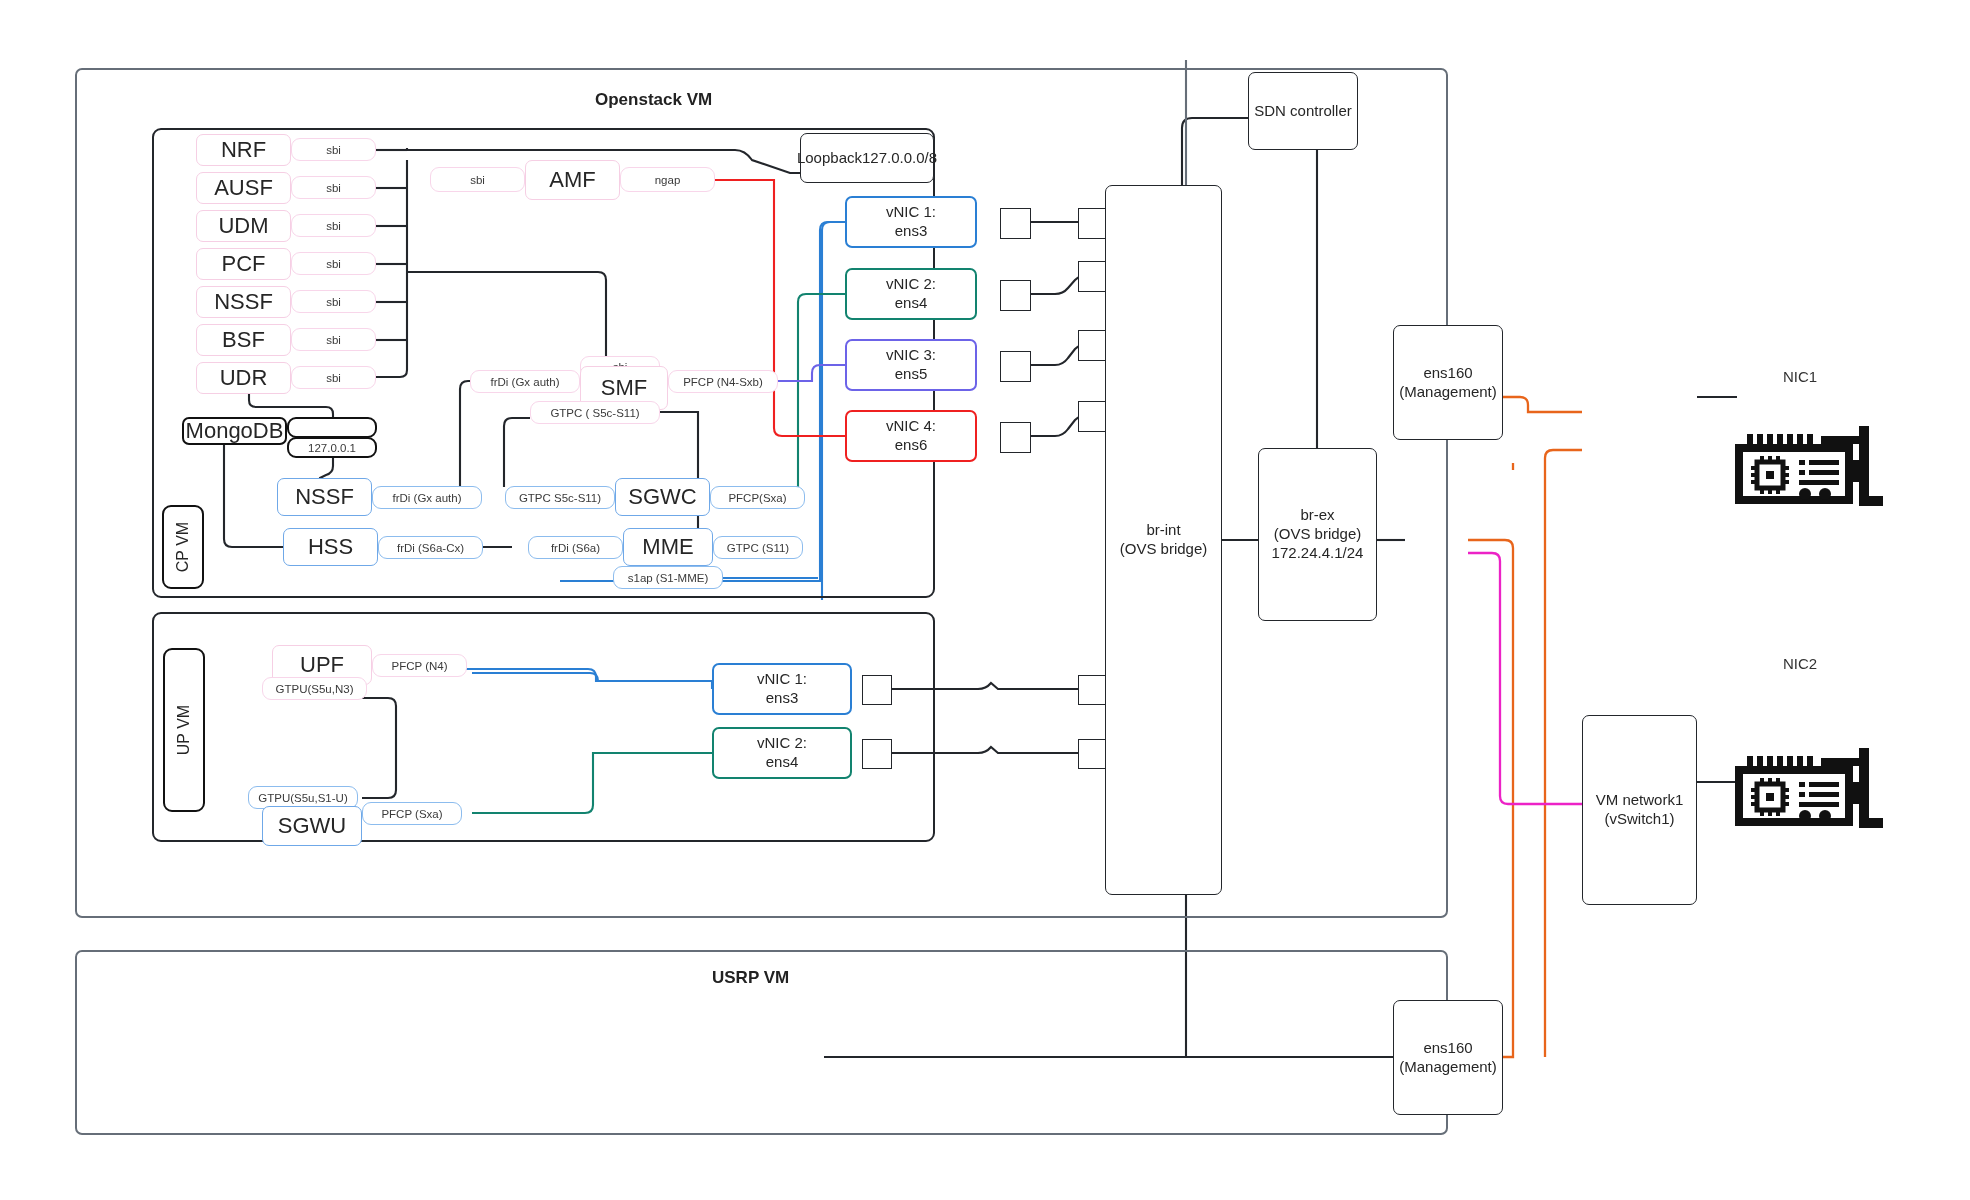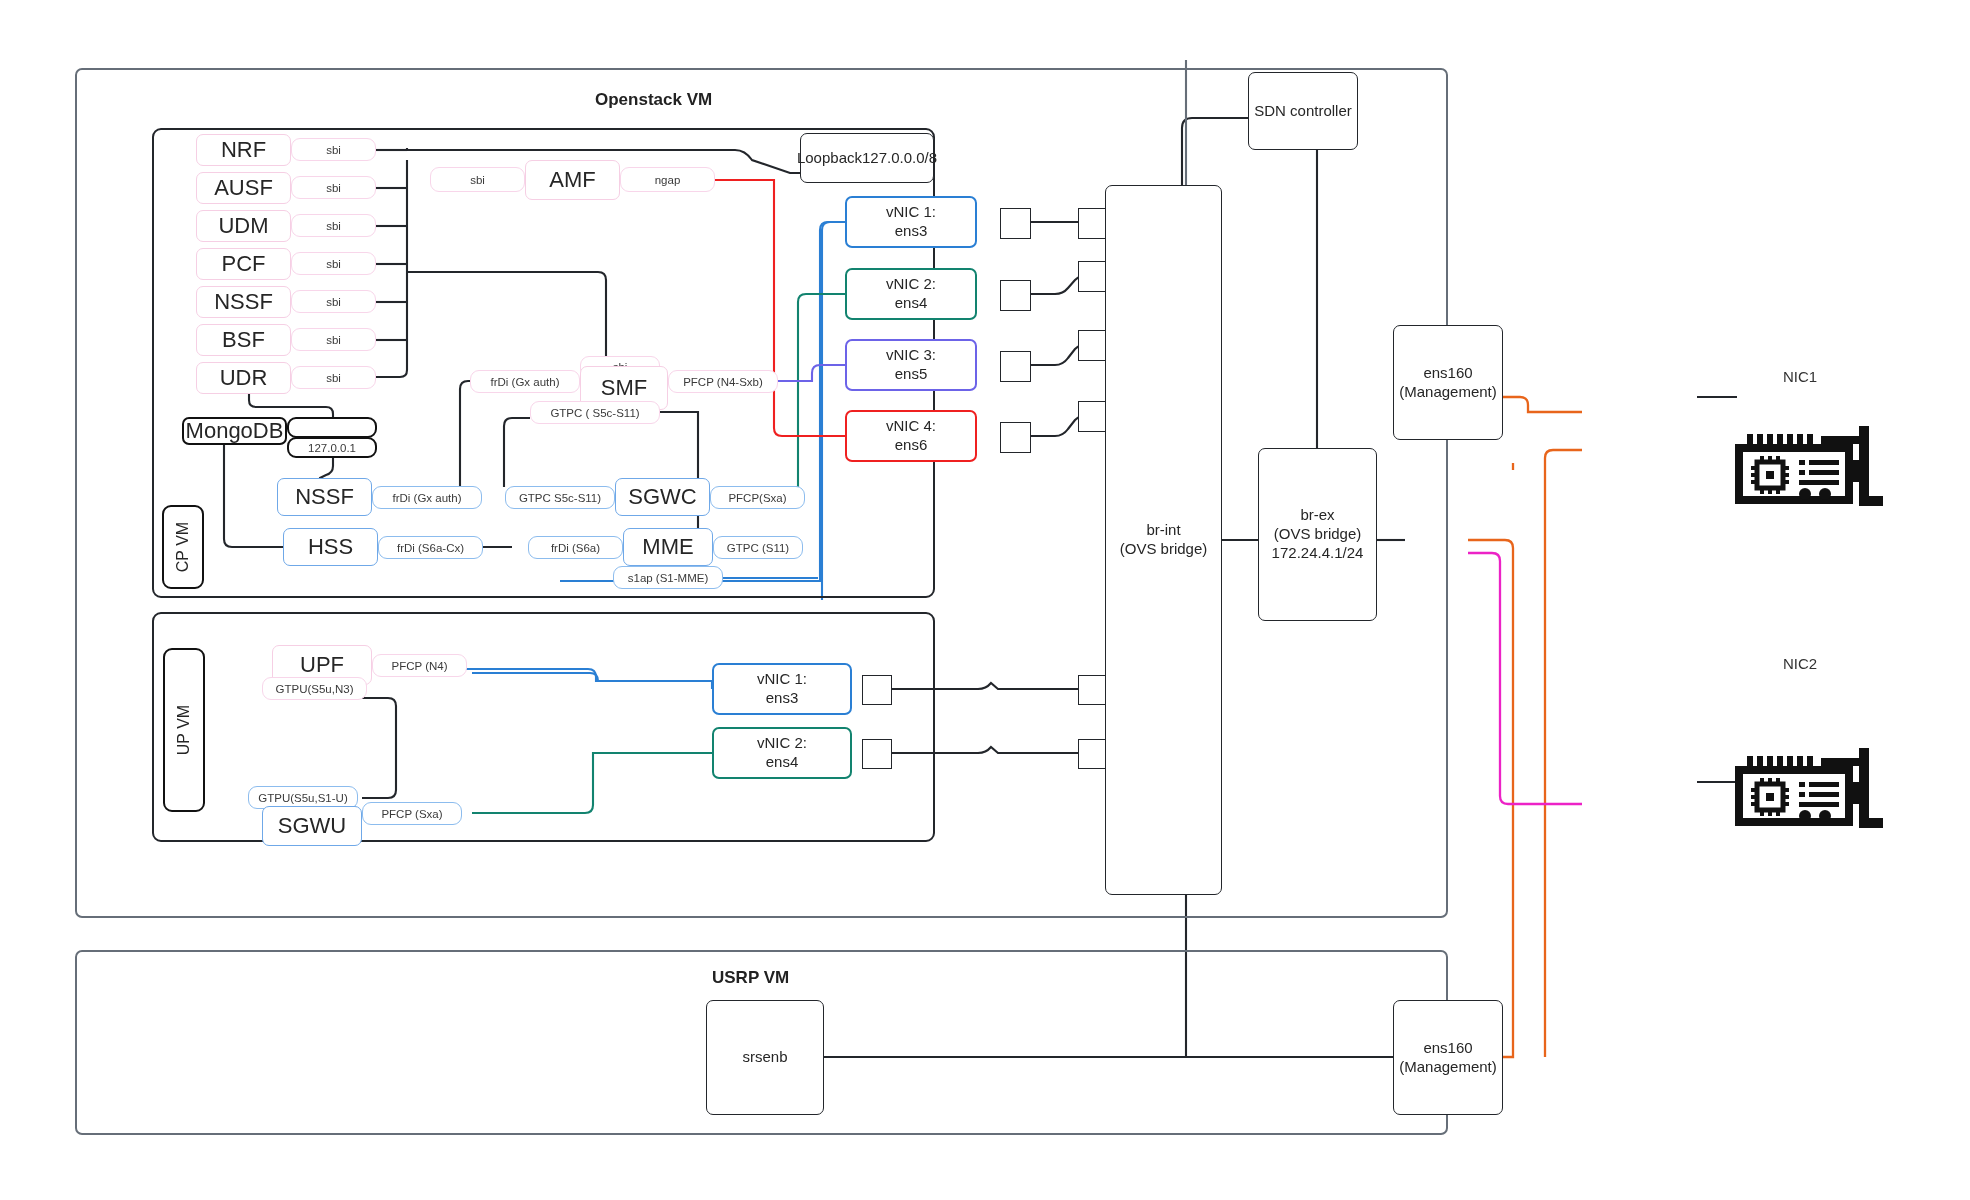--- a/index.html
+++ b/index.html
@@ -385,29 +385,30 @@
     <div>ens3</div>
   </div>
   <div class="box node c-teal" style="left:712px;top:727px;width:140px;height:52px;flex-direction:column;">
     <div>vNIC 2:</div>
     <div>ens4</div>
   </div>
 
   <div class="box vm-outer" style="left:75px;top:950px;width:1373px;height:185px;"></div>
   <div class="vm-title" style="left:712px;top:968px;">USRP VM</div>
 
-  <div class="box node dark" style="left:706px;top:1000px;width:118px;height:115px;">
-    <span>srsenb</span>
-  </div>
 
   <div class="box node dark" style="left:1393px;top:1000px;width:110px;height:115px;flex-direction:column;">
     <div>ens160</div>
     <div>(Management)</div>
   </div>
 
+  <div class="box node dark" style="left:1582px;top:715px;width:115px;height:190px;flex-direction:column;">
+    <div>VM network1</div>
+    <div>(vSwitch1)</div>
+  </div>
 
   <div class="nictxt" style="left:1745px;top:368px;width:110px;">NIC1</div>
   <div class="niccard" style="left:1733px;top:418px;">
     <svg width="160" height="105" viewBox="0 0 160 105">
       <g fill="#111">
         <rect x="2" y="26" width="118" height="8"></rect>
         <rect x="2" y="26" width="8" height="60"></rect>
         <rect x="2" y="78" width="118" height="8"></rect>
         <rect x="112" y="26" width="8" height="60"></rect>
         <rect x="14" y="16" width="6" height="12"></rect>

